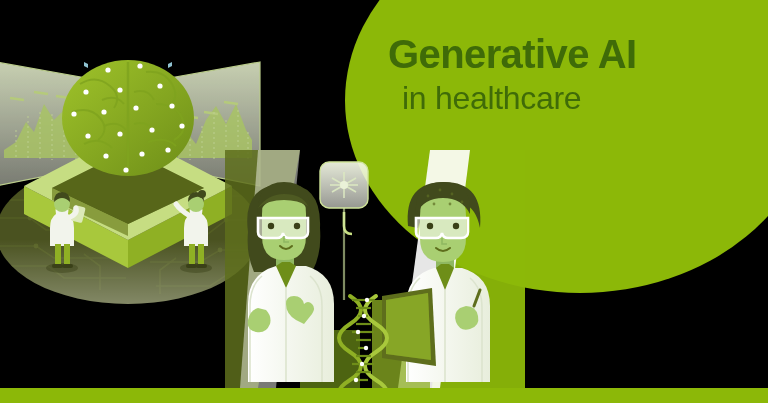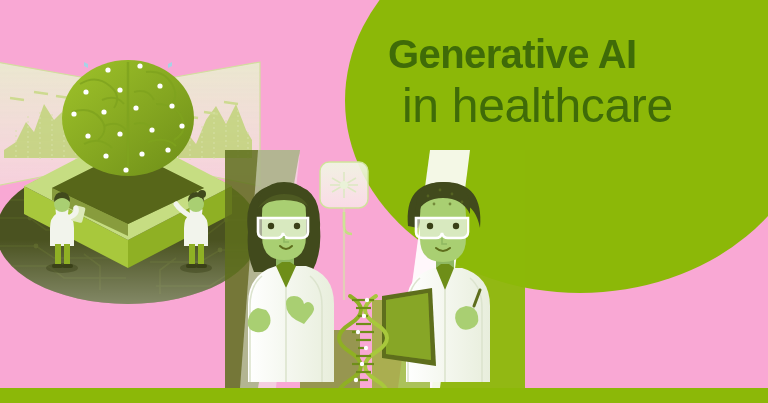--- a/index.html
+++ b/index.html
@@ -50,42 +50,42 @@
     color: #3F6B08;
   }
   .title-line-1 {
     font-size: 40px;
     font-weight: 700;
     letter-spacing: -0.6px;
     margin: 0;
     white-space: nowrap;
   }
   .title-line-2 {
-    font-size: 48px;
+    font-size: 32px;
     font-weight: 400;
     letter-spacing: -0.3px;
     margin: 8px 0 0 14px;
     white-space: nowrap;
   }
 
   
   .art {
     position: absolute;
     left: 0;
     top: 0;
     width: 768px;
     height: 403px;
     pointer-events: none;
   }
   .art svg { display: block; }
 </style>
 </head>
 <body>
 
-<div id="banner" style="width: 768px; height: 403px; background: #f9a8d4;">
+<div id="banner" style="width: 768px; height: 403px; background: #000000;">
 
   <div class="art">
     <svg width="768" height="403" viewBox="0 0 768 403" xmlns="http://www.w3.org/2000/svg">
       <defs>
         <clipPath id="floorClip">
           <ellipse cx="128" cy="232" rx="132" ry="72"></ellipse>
         </clipPath>
         <linearGradient id="holoGradL" x1="0" y1="0" x2="0" y2="1">
           <stop offset="0%" stop-color="#E8F2CE" stop-opacity="0.95"></stop>
           <stop offset="100%" stop-color="#F4F9E6" stop-opacity="0.55"></stop>

